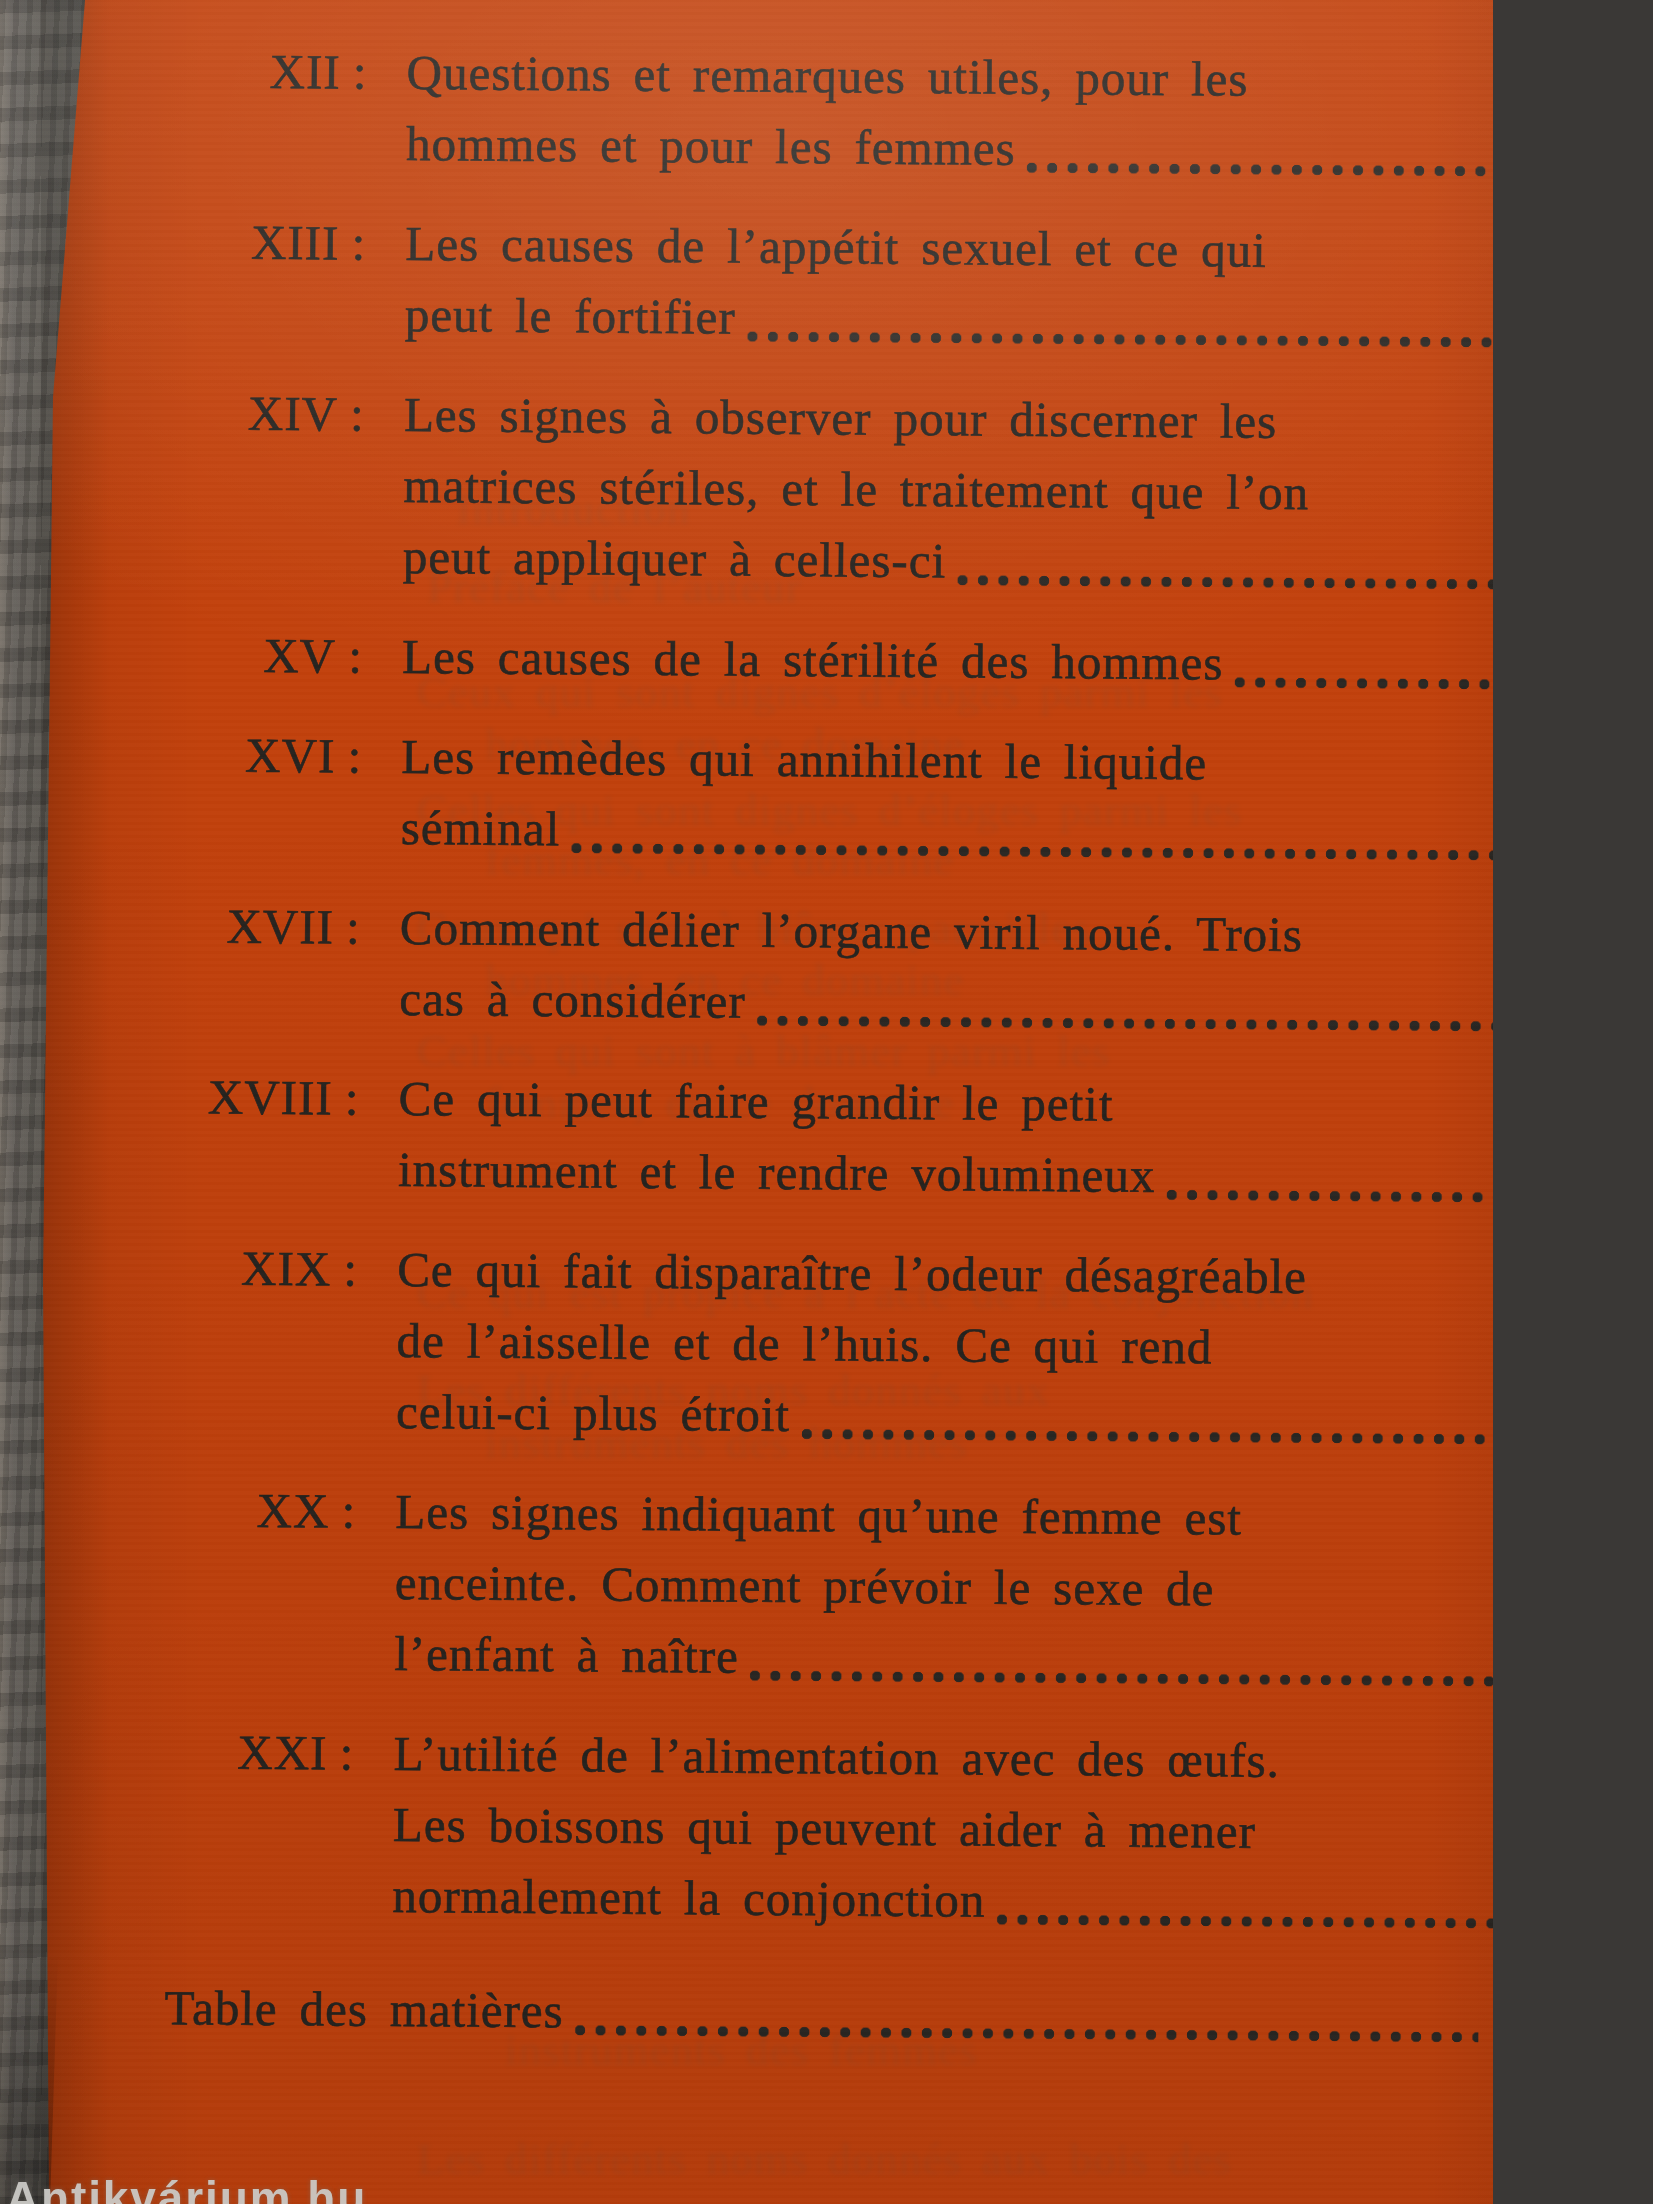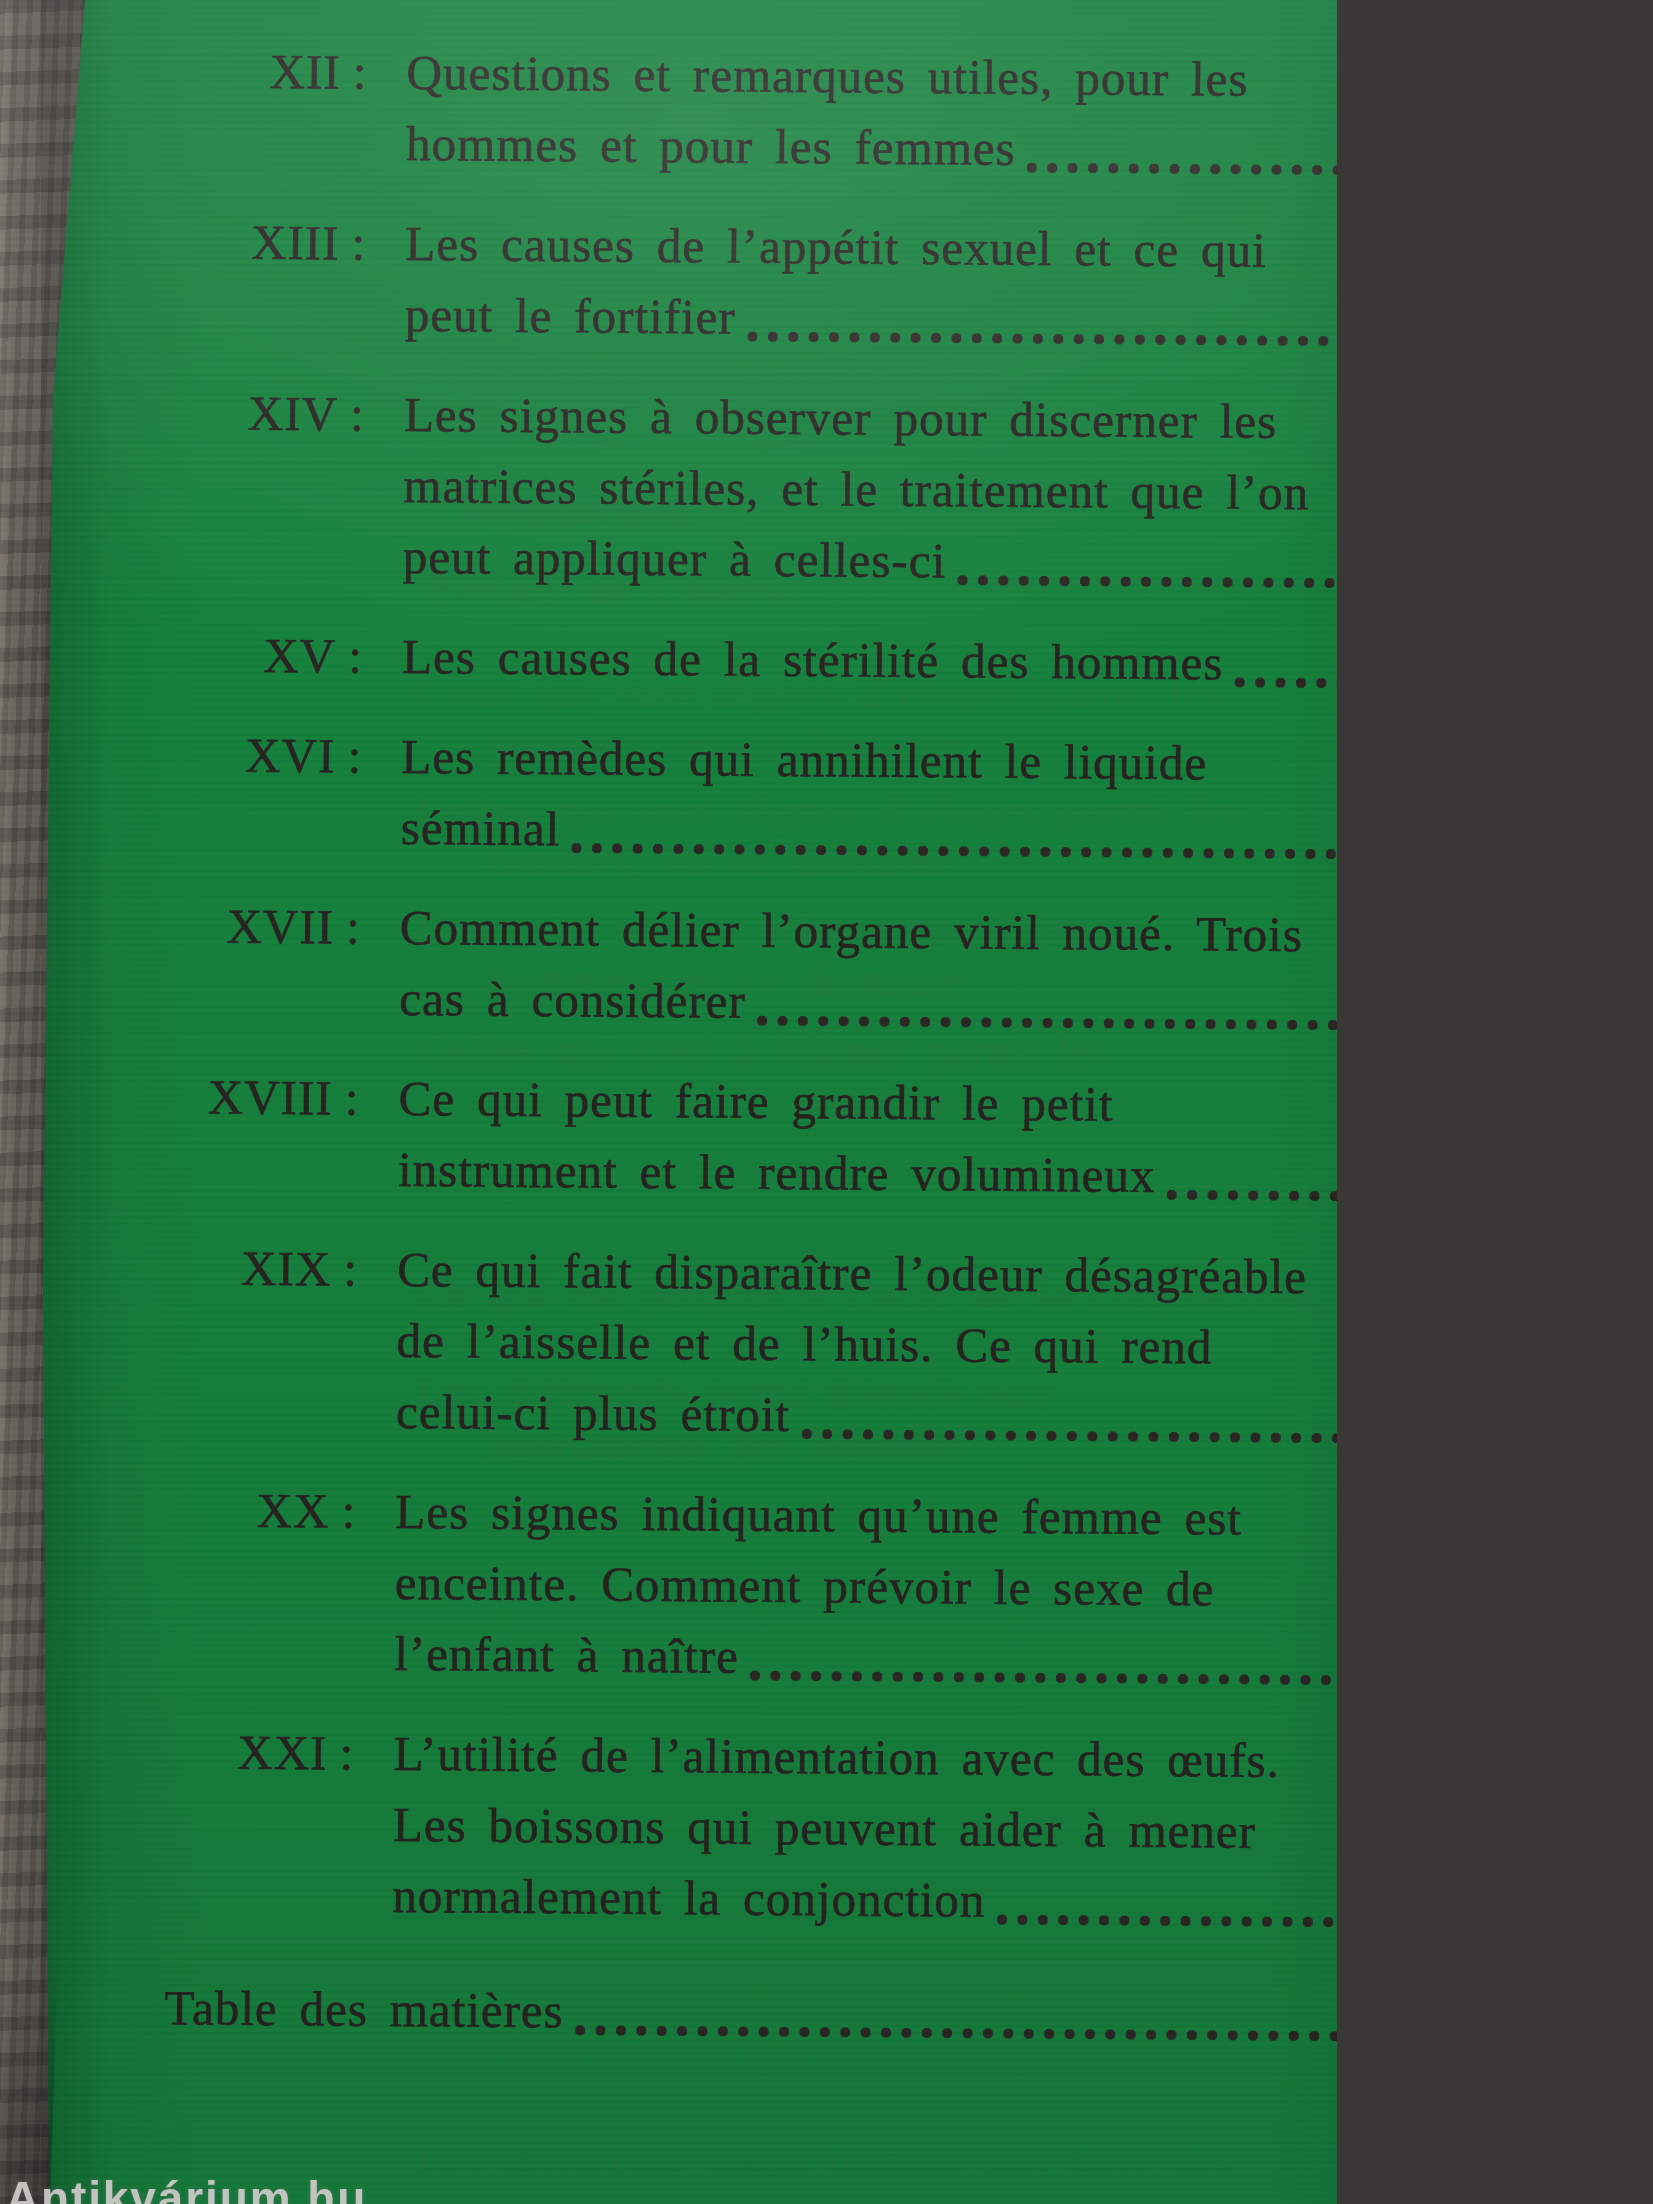--- a/index.html
+++ b/index.html
@@ -1,18 +1,18 @@
 <!DOCTYPE html>
 <html><head>
 <meta charset="utf-8">
 <style>
   html,body{margin:0;padding:0;background:#3a3836;}
   .stage{
-    position:relative; width:1337px; height:2205px; overflow:hidden;
-    background:#15803d;
+    position:relative; width:1493px; height:2205px; overflow:hidden;
+    background:#c2410c;
     font-family:"Liberation Serif","DejaVu Serif",serif;
   }
   
   .paper-shading{
     position:absolute; inset:0; pointer-events:none;
     background:
       radial-gradient(1456px 873px at 52% 6%, rgba(255,255,255,0.09), rgba(255,255,255,0) 70%),
       linear-gradient(180deg, rgba(255,255,255,0.05) 0%, rgba(255,255,255,0) 28%, rgba(0,0,0,0.03) 68%, rgba(0,0,0,0.075) 100%),
       linear-gradient(90deg, rgba(0,0,0,0.11) 0px, rgba(0,0,0,0.045) 107px, rgba(0,0,0,0) 204px),
       linear-gradient(270deg, rgba(0,0,0,0.05) 0px, rgba(0,0,0,0) 68px),

